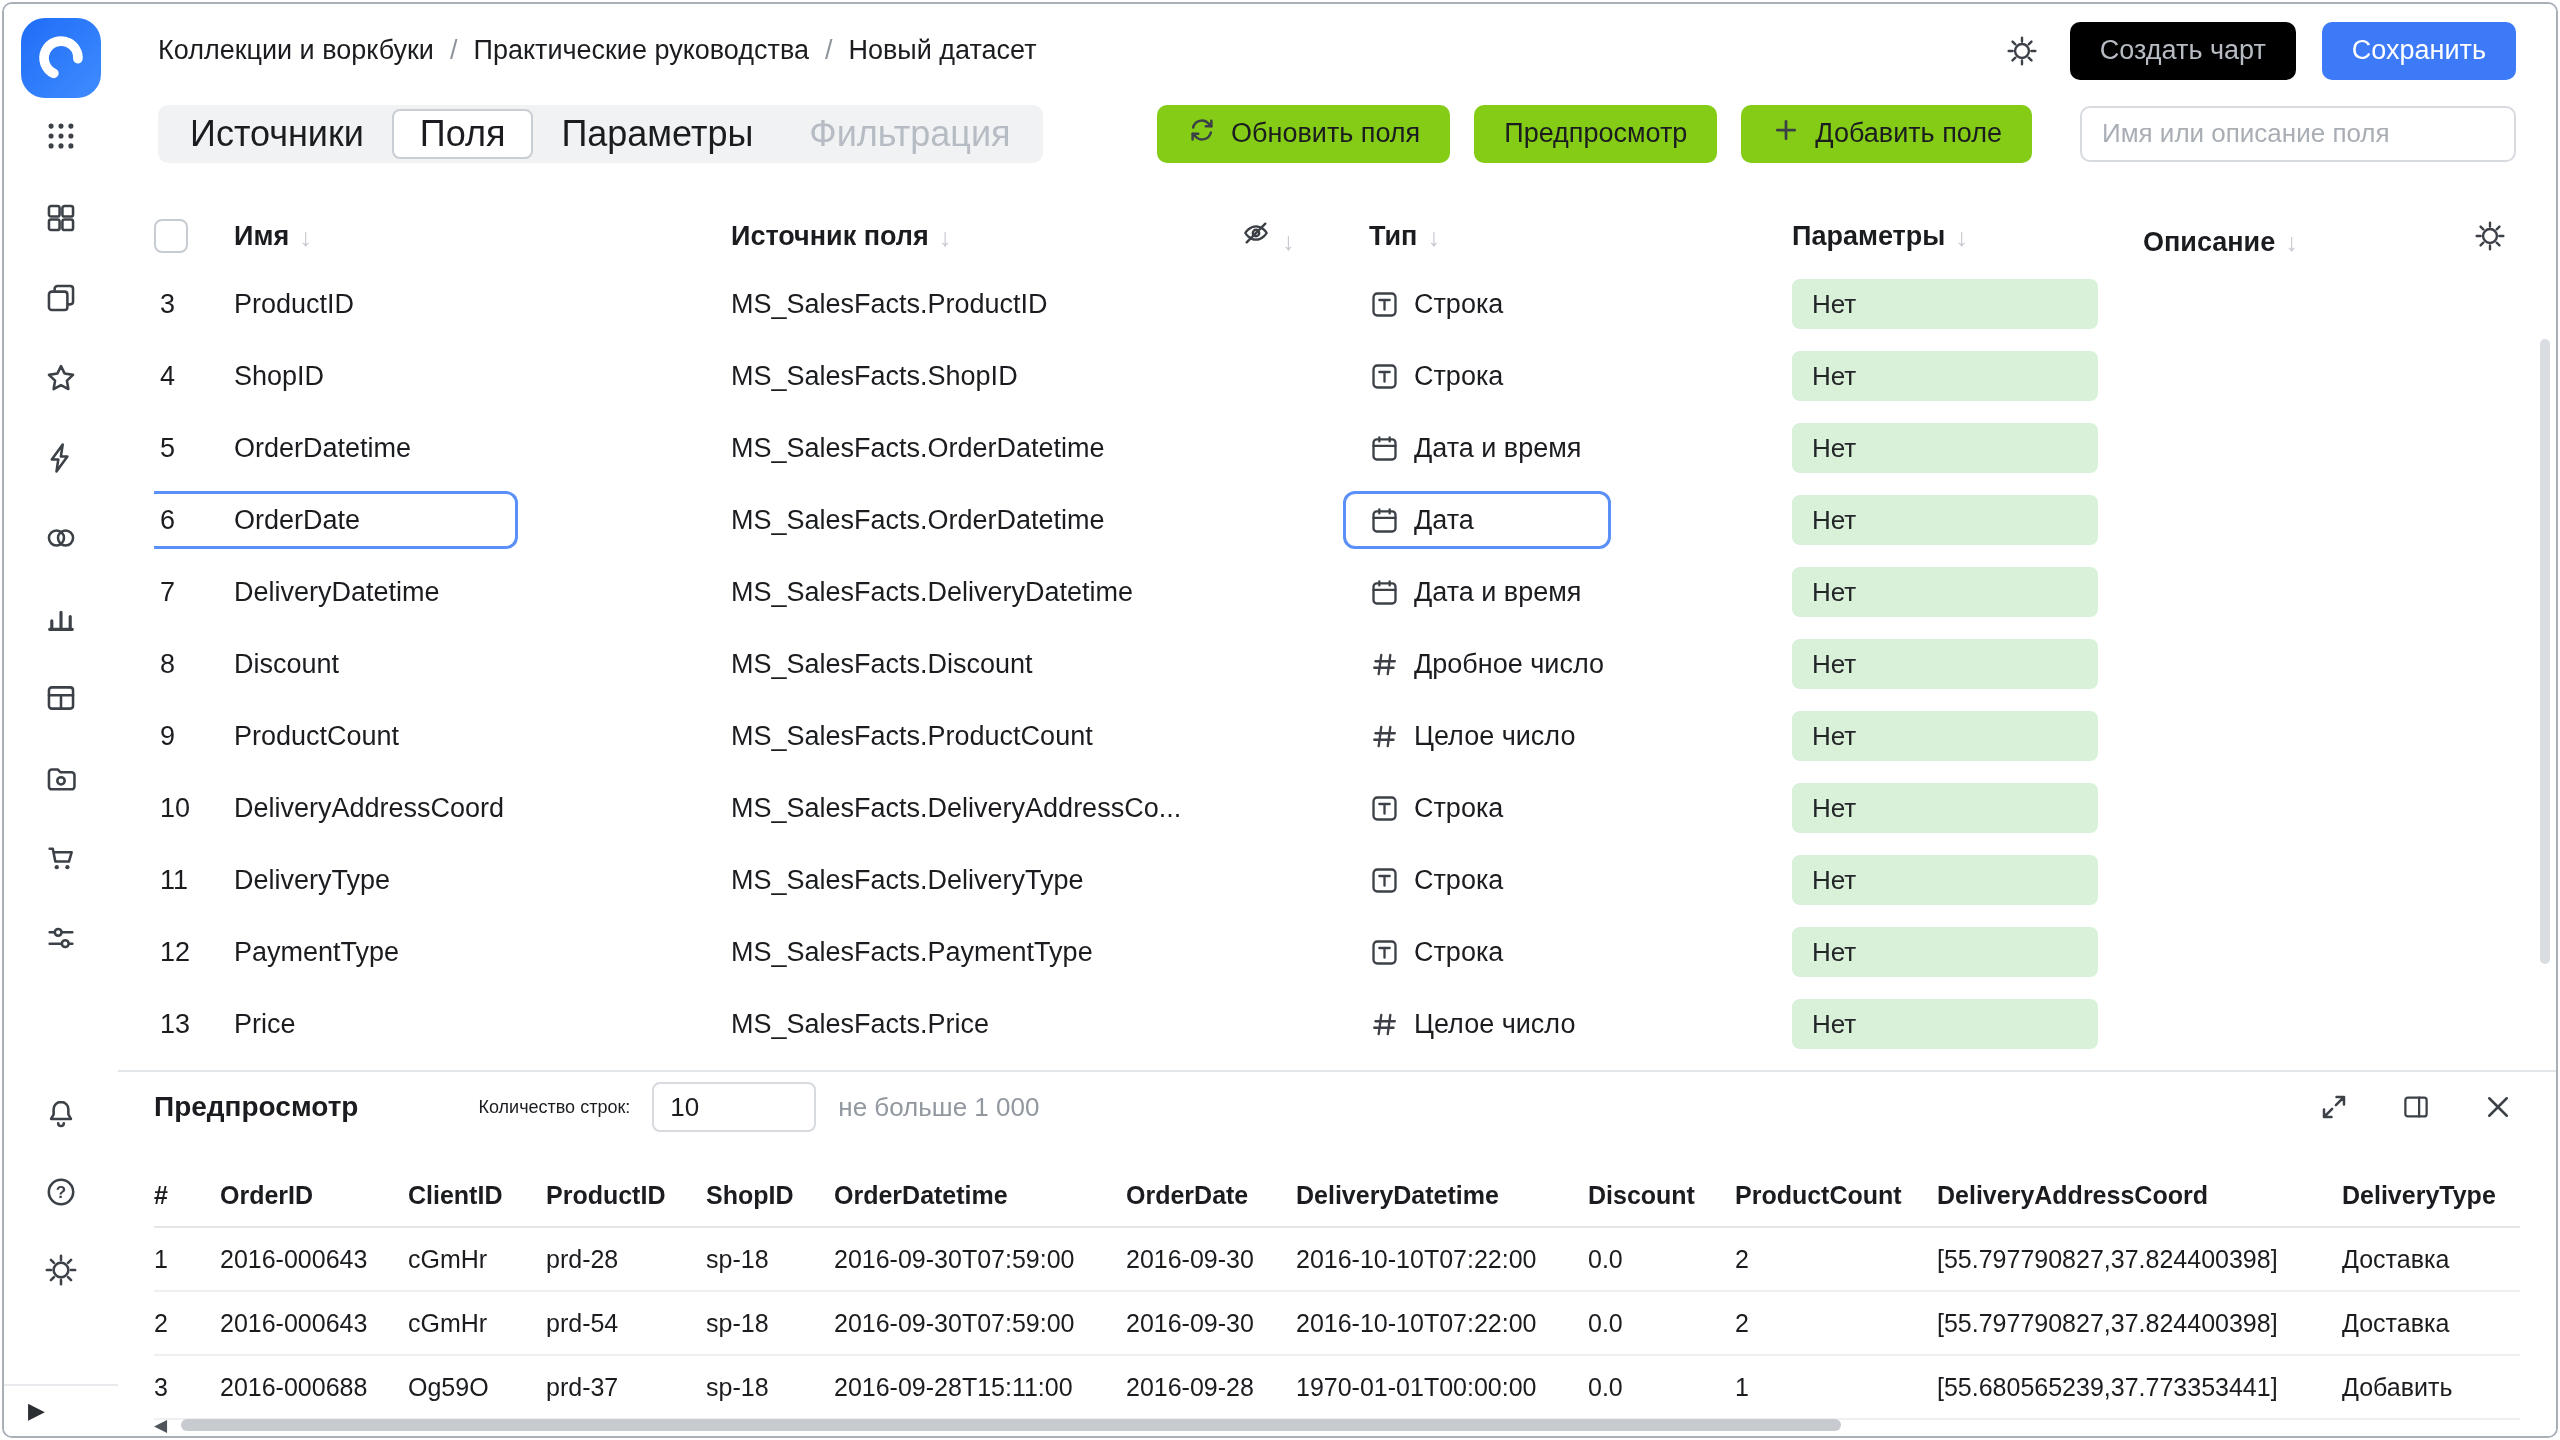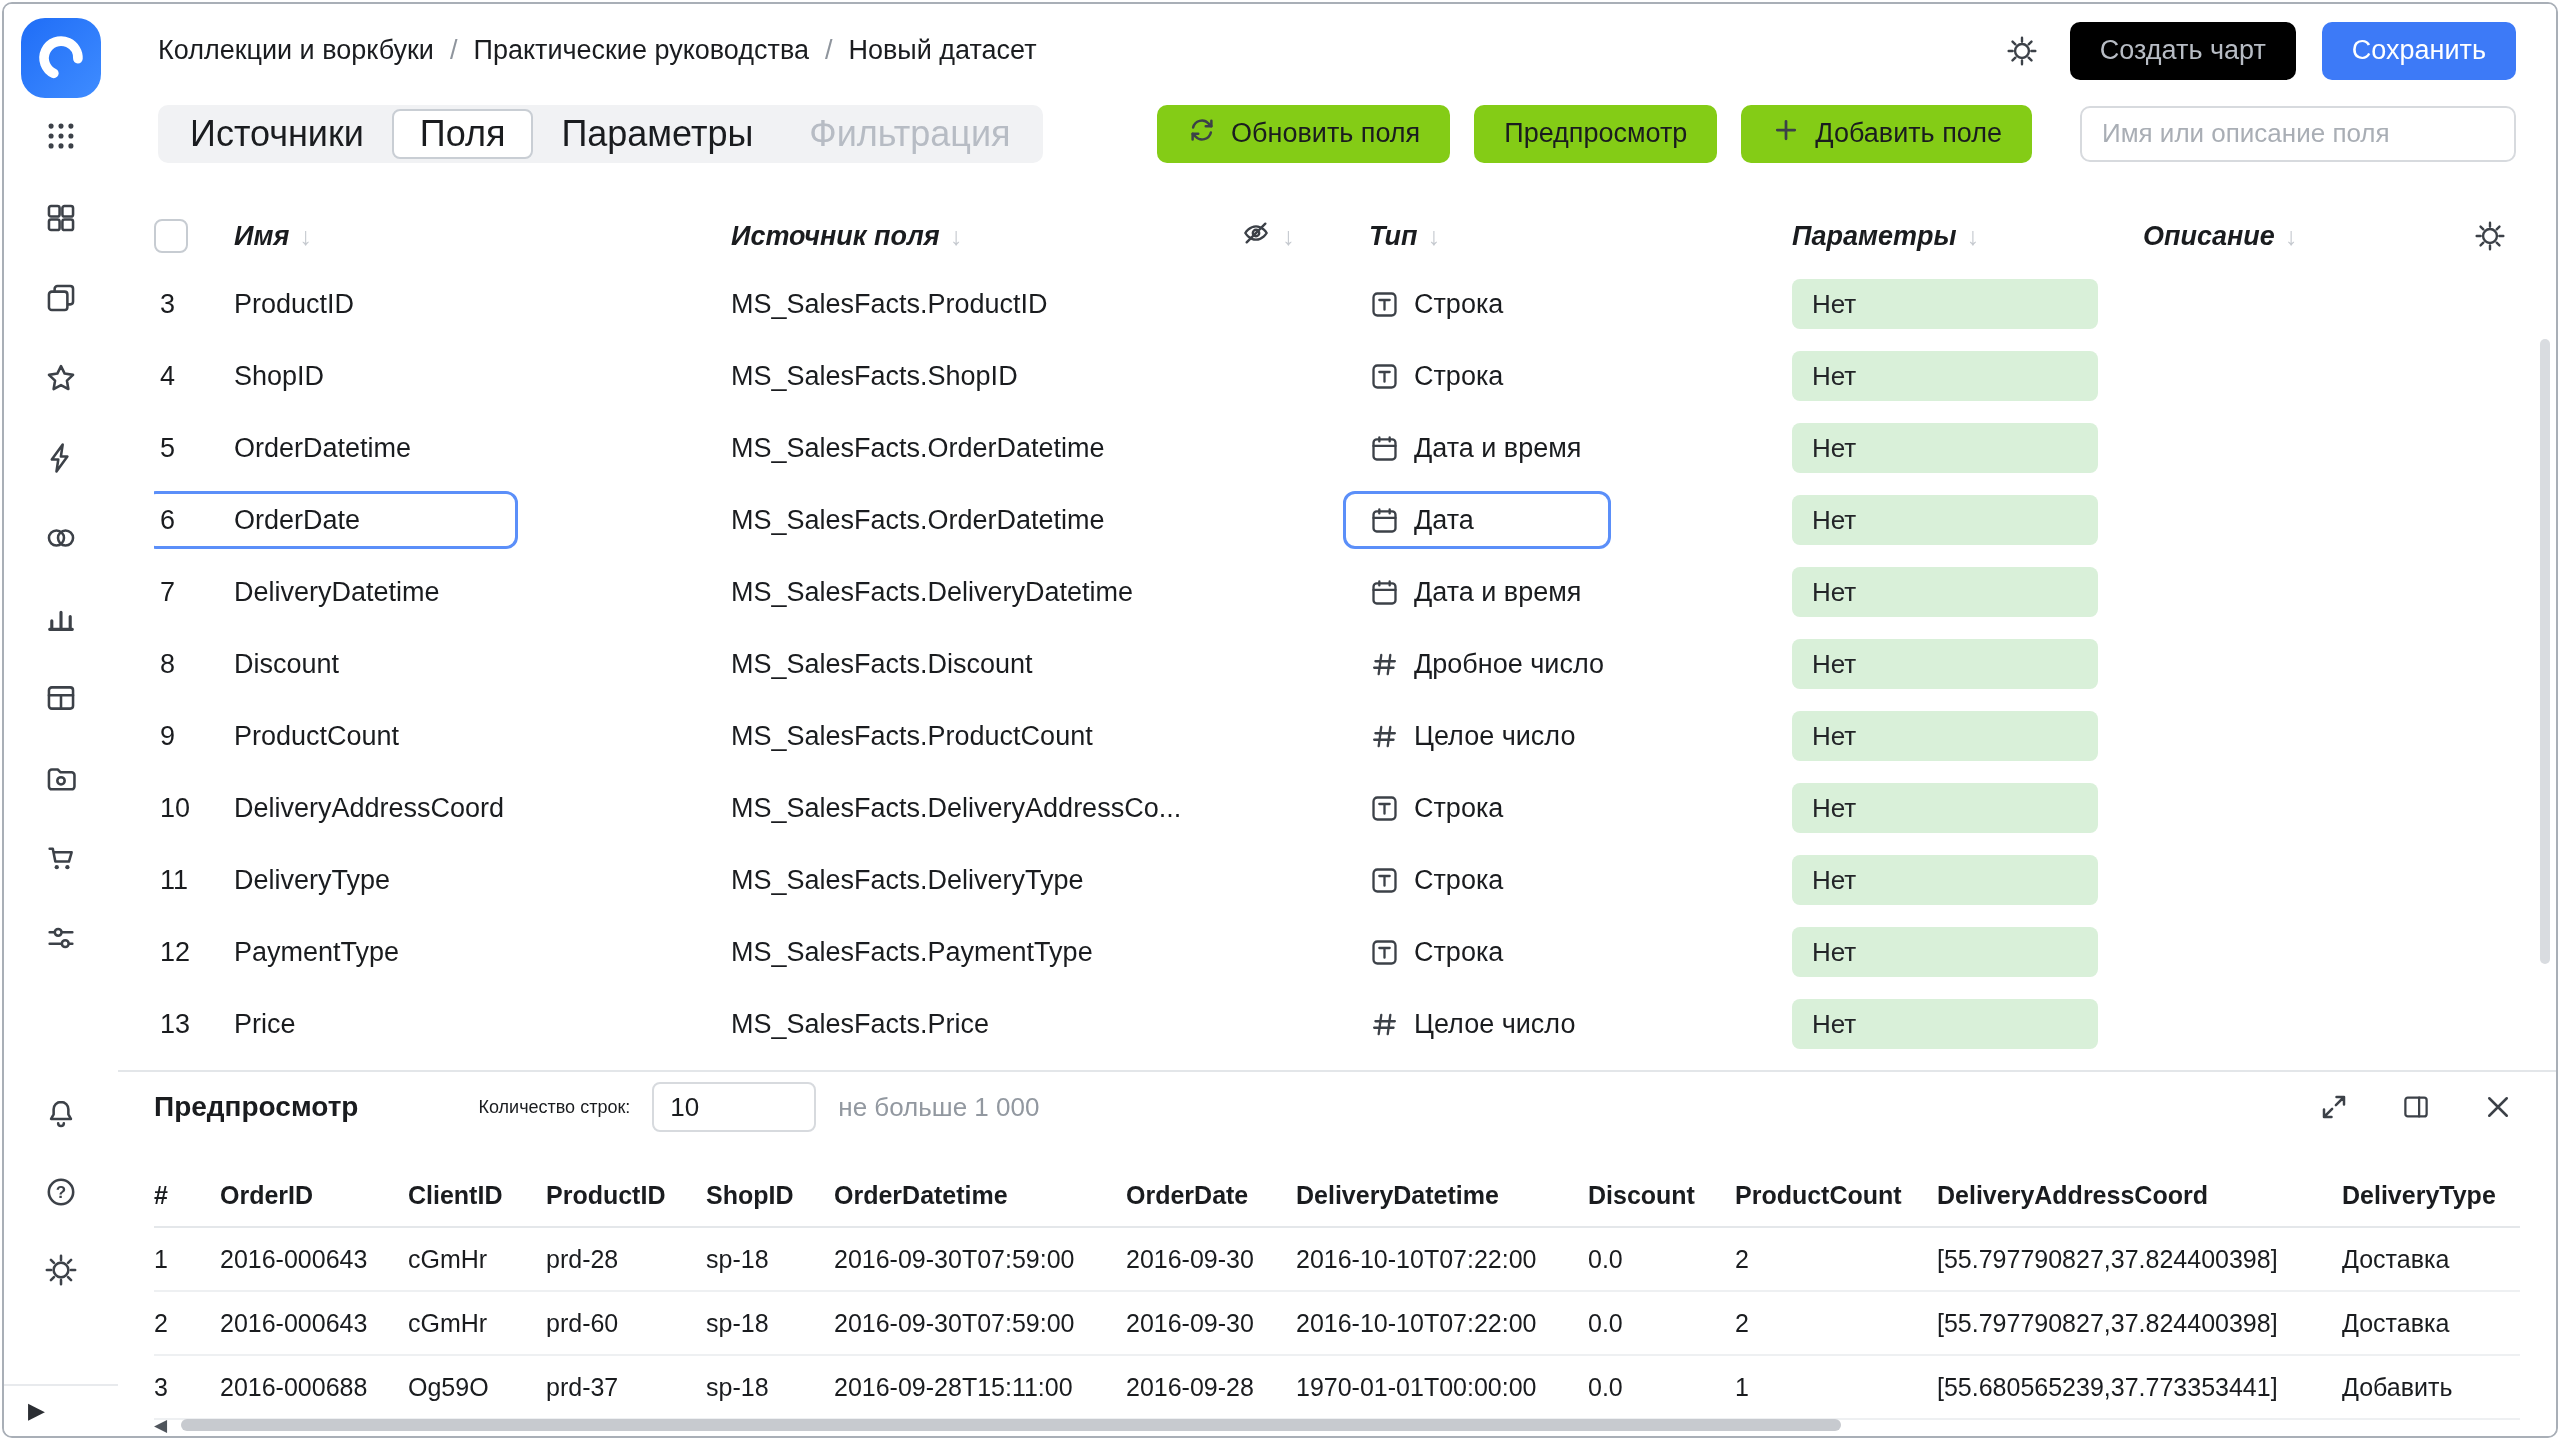--- a/index.html
+++ b/index.html
@@ -41,21 +41,21 @@
   .tab.active { background:#fff; border-color:#c9ced4; }
   .tab.disabled { color:#b7bcc4; cursor:default; }
   .subbar-right { margin-left:auto; display:flex; align-items:center; gap:24px; }
   .search { width:436px; height:56px; border:2px solid #d7dade; border-radius:10px; padding:0 20px; font-size:26px; color:#1a1c1f; font-family:inherit; outline:none;margin-left:24px; }
   .search::placeholder { color:#a9aeb5; }
 
   
   .fields { height:900px; flex:none; padding:0 36px; display:flex; flex-direction:column; position:relative; }
   .fheader, .frow { display:grid; grid-template-columns:60px 517px 509px 129px 423px 351px 1fr; align-items:center; }
   .fheader { height:64px; margin-top:34px; font-weight:bold; font-size:27px; }
-  .fheader .hcell { display:flex; align-items:center;font-style:italic; }
+  .fheader .hcell { display:flex; align-items:flex-end; }
   .sort-arrow { color:#c5c9cf; margin-left:10px; font-size:25px; font-weight:normal; cursor:pointer; }
   .checkbox { width:34px; height:34px; border:2px solid #c7ccd2; border-radius:8px; background:#fff; cursor:pointer; }
   .pad-name { padding-left:20px; }
   .hcell svg { width:32px; height:32px; }
   .hcell-desc { justify-content:space-between; padding-right:8px; }
   .fbody { flex:1; overflow:hidden; }
   .frow { height:72px; font-size:27px; position:relative; }
   .fcell.num { padding-left:6px; color:#1a1c1f; }
   .fcell.type { display:flex; align-items:center; gap:14px; }
   .ticon { display:flex; align-items:center; }
@@ -568,21 +568,21 @@
             <span class="pcell">2016-10-10T07:22:00</span>
             <span class="pcell">0.0</span>
             <span class="pcell">2</span>
             <span class="pcell">[55.797790827,37.824400398]</span>
             <span class="pcell">Доставка</span>
           </div>
           <div class="prow">
             <span class="pcell">2</span>
             <span class="pcell">2016-000643</span>
             <span class="pcell">cGmHr</span>
-            <span class="pcell">prd-60</span>
+            <span class="pcell">prd-54</span>
             <span class="pcell">sp-18</span>
             <span class="pcell">2016-09-30T07:59:00</span>
             <span class="pcell">2016-09-30</span>
             <span class="pcell">2016-10-10T07:22:00</span>
             <span class="pcell">0.0</span>
             <span class="pcell">2</span>
             <span class="pcell">[55.797790827,37.824400398]</span>
             <span class="pcell">Доставка</span>
           </div>
           <div class="prow">

